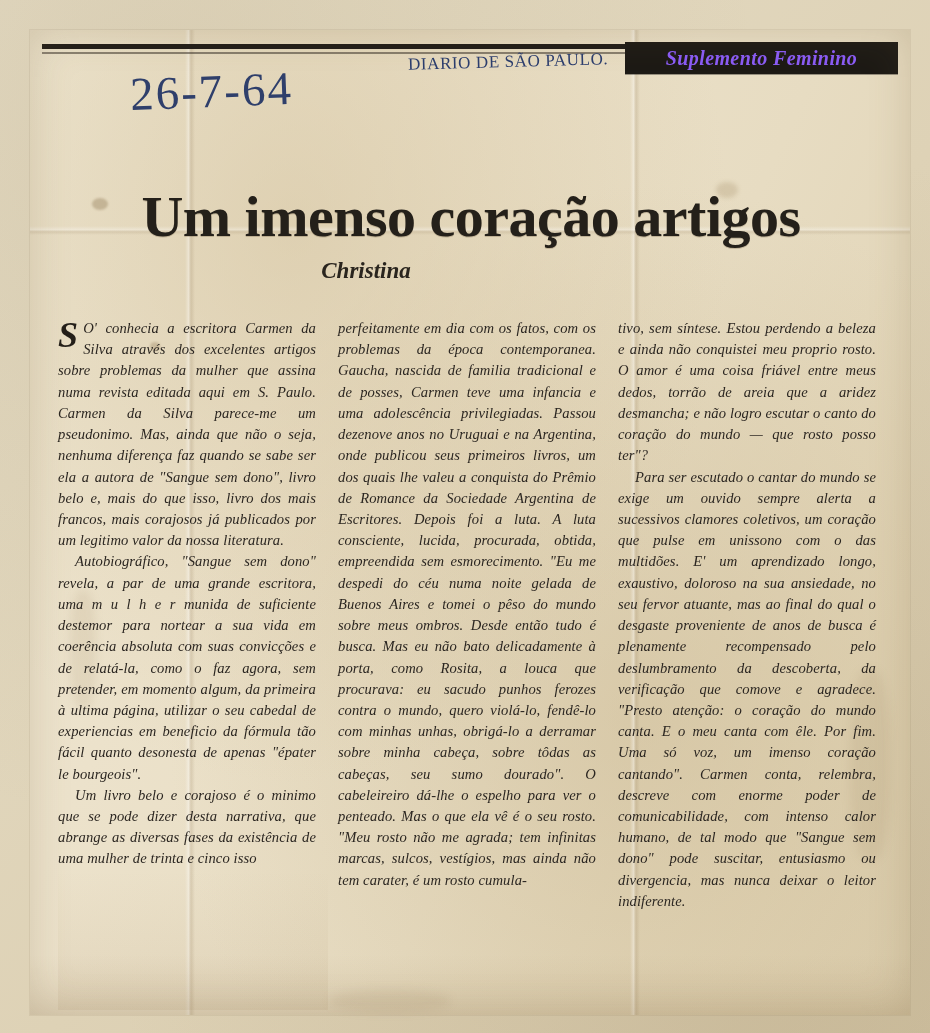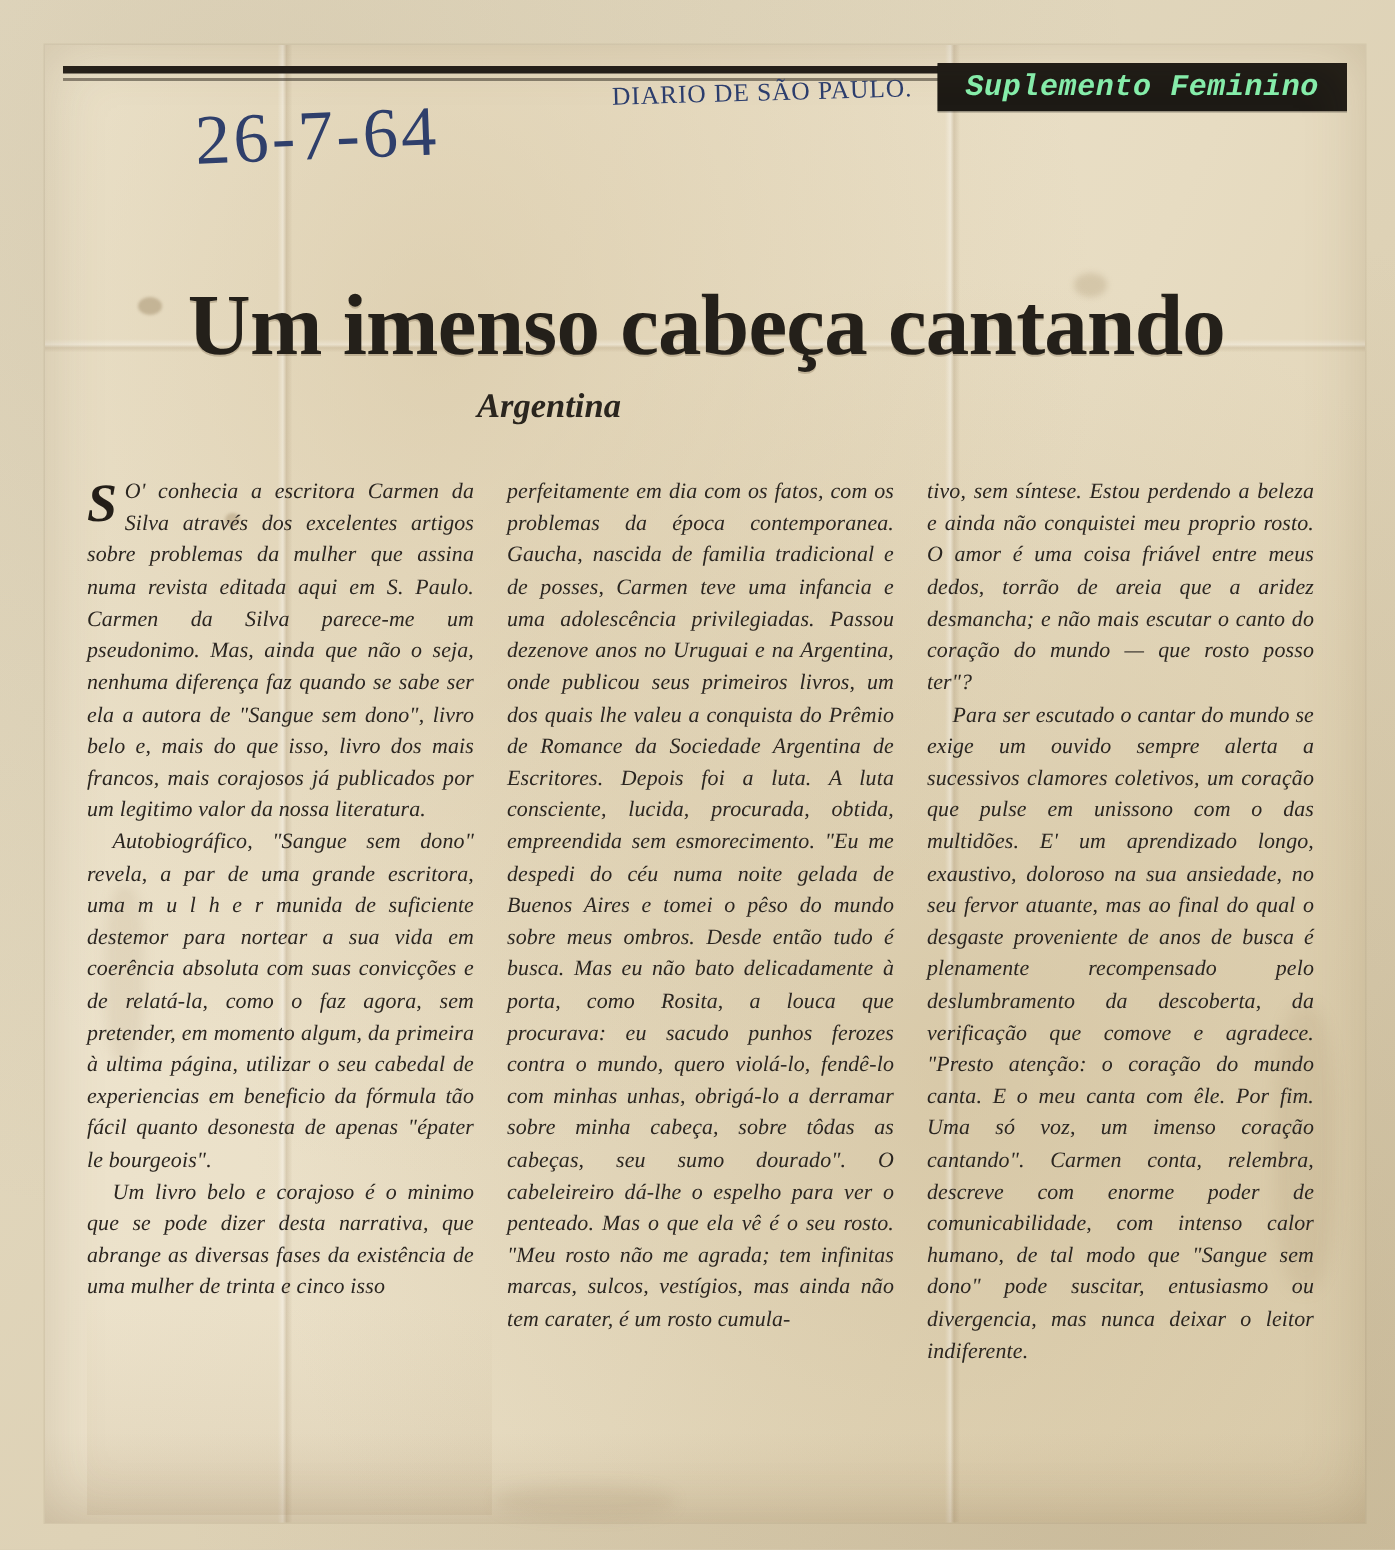--- a/index.html
+++ b/index.html
@@ -82,22 +82,22 @@
     width: 856px; height: 2px;
     background: #3a332a;
     opacity: .55;
   }
 
   #suplemento {
     position: absolute;
     right: 12px; top: 12px;
     width: 273px; height: 32px;
     background: #1d1a15;
-    color: #86efac;
-    font-family: Liberation Mono, monospace;
+    color: #8b5cf6;
+    font-family: Liberation Serif, serif;
     font-weight: bold;
     font-style: italic;
     font-size: 20px;
     letter-spacing: .4px;
     display: flex;
     align-items: center;
     justify-content: center;
     box-shadow: 0 1px 0 rgba(0,0,0,.35);
   }
 
@@ -229,38 +229,38 @@
 
     <div id="masthead-rule"></div>
     <div id="masthead-rule2"></div>
 
     <div id="suplemento">Suplemento Feminino</div>
 
     <div id="paper-name">DIARIO DE SÃO PAULO.</div>
 
     <div id="date-stamp">26-7-64</div>
 
-    <h1 id="headline">Um imenso cabeça cantando</h1>
-
-    <div id="byline">Argentina</div>
+    <h1 id="headline">Um imenso coração artigos</h1>
+
+    <div id="byline">Christina</div>
 
     <div id="columns">
 
       <div class="col">
         <p class="first"><span class="dropcap">S</span><span>O' conhecia a escritora Carmen da Silva através dos excelentes artigos sobre problemas da mulher que assina numa revista editada aqui em S. Paulo. Carmen da Silva parece-me um pseudonimo. Mas, ainda que não o seja, nenhuma diferença faz quando se sabe ser ela a autora de "Sangue sem dono", livro belo e, mais do que isso, livro dos mais francos, mais corajosos já publicados por um legitimo valor da nossa literatura.</span></p>
         <p>Autobiográfico, "Sangue sem dono" revela, a par de uma grande escritora, uma m u l h e r munida de suficiente destemor para nortear a sua vida em coerência absoluta com suas convicções e de relatá-la, como o faz agora, sem pretender, em momento algum, da primeira à ultima página, utilizar o seu cabedal de experiencias em beneficio da fórmula tão fácil quanto desonesta de apenas "épater le bourgeois".</p>
         <p>Um livro belo e corajoso é o minimo que se pode dizer desta narrativa, que abrange as diversas fases da existência de uma mulher de trinta e cinco isso</p>
       </div>
 
       <div class="col">
         <p class="first">perfeitamente em dia com os fatos, com os problemas da época contemporanea. Gaucha, nascida de familia tradicional e de posses, Carmen teve uma infancia e uma adolescência privilegiadas. Passou dezenove anos no Uruguai e na Argentina, onde publicou seus primeiros livros, um dos quais lhe valeu a conquista do Prêmio de Romance da Sociedade Argentina de Escritores. Depois foi a luta. A luta consciente, lucida, procurada, obtida, empreendida sem esmorecimento. "Eu me despedi do céu numa noite gelada de Buenos Aires e tomei o pêso do mundo sobre meus ombros. Desde então tudo é busca. Mas eu não bato delicadamente à porta, como Rosita, a louca que procurava: eu sacudo punhos ferozes contra o mundo, quero violá-lo, fendê-lo com minhas unhas, obrigá-lo a derramar sobre minha cabeça, sobre tôdas as cabeças, seu sumo dourado". O cabeleireiro dá-lhe o espelho para ver o penteado. Mas o que ela vê é o seu rosto. "Meu rosto não me agrada; tem infinitas marcas, sulcos, vestígios, mas ainda não tem carater, é um rosto cumula-</p>
       </div>
 
       <div class="col">
-        <p class="first">tivo, sem síntese. Estou perdendo a beleza e ainda não conquistei meu proprio rosto. O amor é uma coisa friável entre meus dedos, torrão de areia que a aridez desmancha; e não mais escutar o canto do coração do mundo — que rosto posso ter"?</p>
+        <p class="first">tivo, sem síntese. Estou perdendo a beleza e ainda não conquistei meu proprio rosto. O amor é uma coisa friável entre meus dedos, torrão de areia que a aridez desmancha; e não logro escutar o canto do coração do mundo — que rosto posso ter"?</p>
         <p>Para ser escutado o cantar do mundo se exige um ouvido sempre alerta a sucessivos clamores coletivos, um coração que pulse em unissono com o das multidões. E' um aprendizado longo, exaustivo, doloroso na sua ansiedade, no seu fervor atuante, mas ao final do qual o desgaste proveniente de anos de busca é plenamente recompensado pelo deslumbramento da descoberta, da verificação que comove e agradece. "Presto atenção: o coração do mundo canta. E o meu canta com êle. Por fim. Uma só voz, um imenso coração cantando". Carmen conta, relembra, descreve com enorme poder de comunicabilidade, com intenso calor humano, de tal modo que "Sangue sem dono" pode suscitar, entusiasmo ou divergencia, mas nunca deixar o leitor indiferente.</p>
       </div>
 
     </div>
 
     <div id="shade-left"></div>
     <div id="shade-bottom"></div>
     <div id="edge-vig"></div>
   </div>
 </div>

